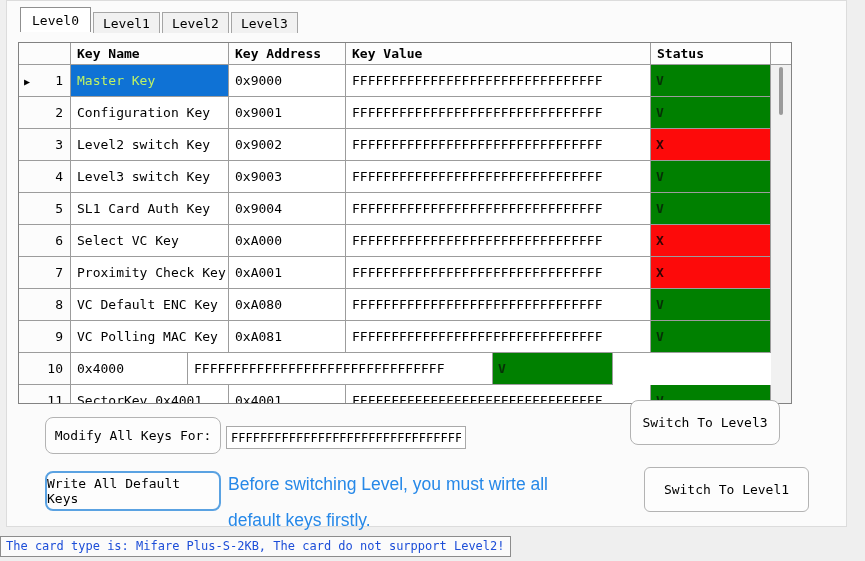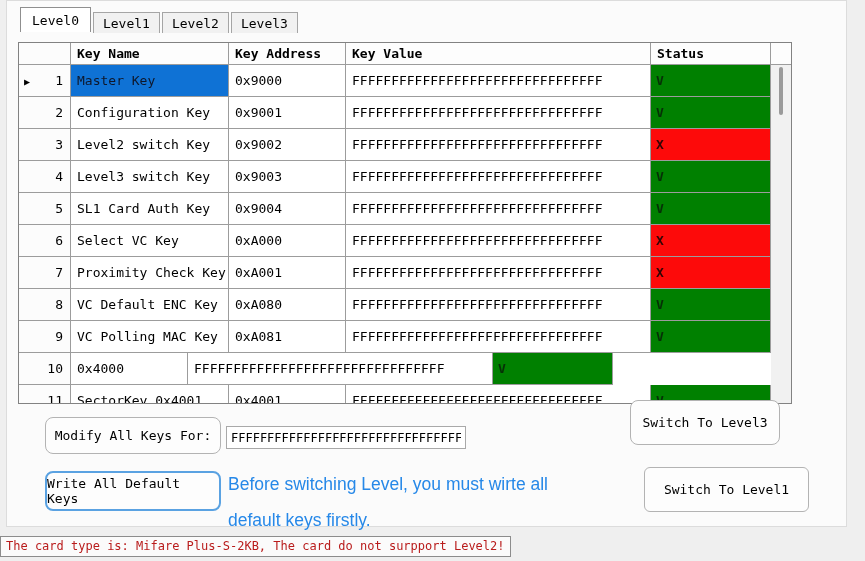--- a/index.html
+++ b/index.html
@@ -35,21 +35,21 @@
   .g-row { display: flex; height: 32px; }
   .g-row.header { height: 22px; }
   .g-cell {
     flex: none; font-size: 13px; color: #000;
     border-right: 1px solid #9c9c9c; border-bottom: 1px solid #9c9c9c;
     padding: 0 0 0 6px; display: flex; align-items: center;
     white-space: nowrap; overflow: hidden; background: #fff;
   }
   .header .g-cell { background: #fdfdfd; font-weight: 600; border-color: #9c9c9c; }
   .g-cell.rowhdr { background: #fcfcfc; justify-content: flex-end; padding-right: 7px; position: relative; }
-  .g-cell.sel { background: #0f72d5; color: #0f172a; }
+  .g-cell.sel { background: #0f72d5; color: #bef264; }
   .g-cell.status { padding-left: 5px; font-weight: 600; }
   .g-cell.status.ok  { background: #008000; color: #063006; }
   .g-cell.status.bad { background: #fd0a0a; color: #300505; }
   .row-arrow { position: absolute; left: 5px; top: 50%; transform: translateY(-50%); font-size: 10px; color: #000; }
   
   .scroll-col { position: absolute; left: 752px; top: 0; width: 20px; height: 100%; }
   .scroll-hdr { height: 22px; background: #fdfdfd; border-bottom: 1px solid #9c9c9c; }
   .scroll-track { position: absolute; left: 0; top: 22px; right: 0; bottom: 0; background: #f1f1f1; }
   .scroll-thumb { position: absolute; left: 8px; top: 24px; width: 4px; height: 48px; background: #9a9a9a; border-radius: 2px; }
   
@@ -70,21 +70,21 @@
   }
   #notice {
     position: absolute; left: 228px; top: 466px; width: 350px;
     font-family: "Liberation Sans", sans-serif; font-size: 17.5px; line-height: 36px;
     color: #2688e8;
   }
   
   #status-bar {
     position: absolute; left: 0px; top: 536px; display: inline-block;
     background: #fbfbfb; border: 1px solid #8c8c8c;
-    font-size: 12px; color: #b91c1c; padding: 2px 5px 3px; white-space: nowrap;
+    font-size: 12px; color: #1d4ed8; padding: 2px 5px 3px; white-space: nowrap;
   }
 </style>
 </head>
 <body>
 
 <div class="panel"></div>
 
 <div class="tab-strip" id="tab-strip"><div class="tab active">Level0</div><div class="tab">Level1</div><div class="tab">Level2</div><div class="tab">Level3</div></div>
 
 <div class="grid">

